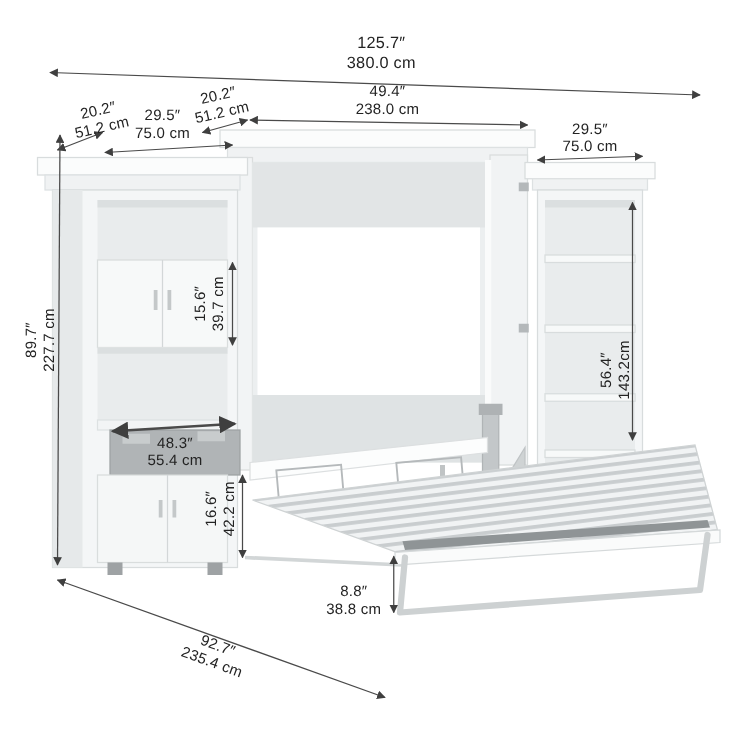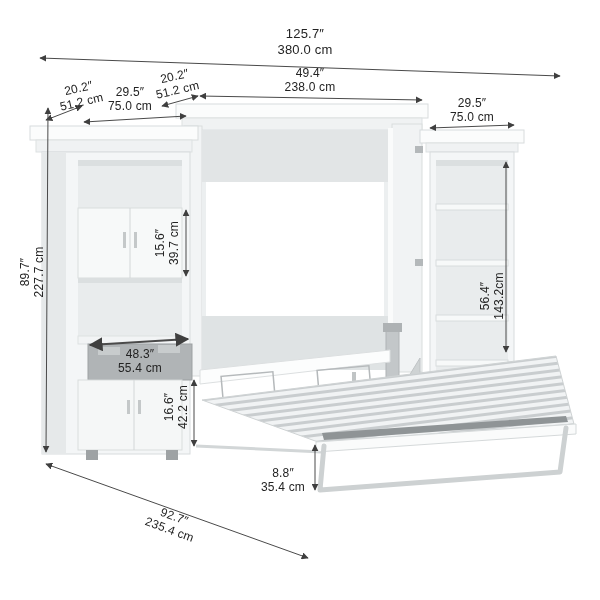--- a/index.html
+++ b/index.html
@@ -181,21 +181,21 @@
     <div>55.4 cm</div>
   </div>
 
   <div class="lbl r-neg90" style="left:176px;top:407px;">
     <div>16.6″</div>
     <div>42.2 cm</div>
   </div>
 
   <div class="lbl" style="left:283px;top:480px;">
     <div>8.8″</div>
-    <div>35.4 cm</div>
+    <div>38.8 cm</div>
   </div>
 
   <div class="lbl r-pos20" style="left:172px;top:523px;">
     <div>92.7″</div>
     <div>235.4 cm</div>
   </div>
 
 </div>
 
 </body></html>

